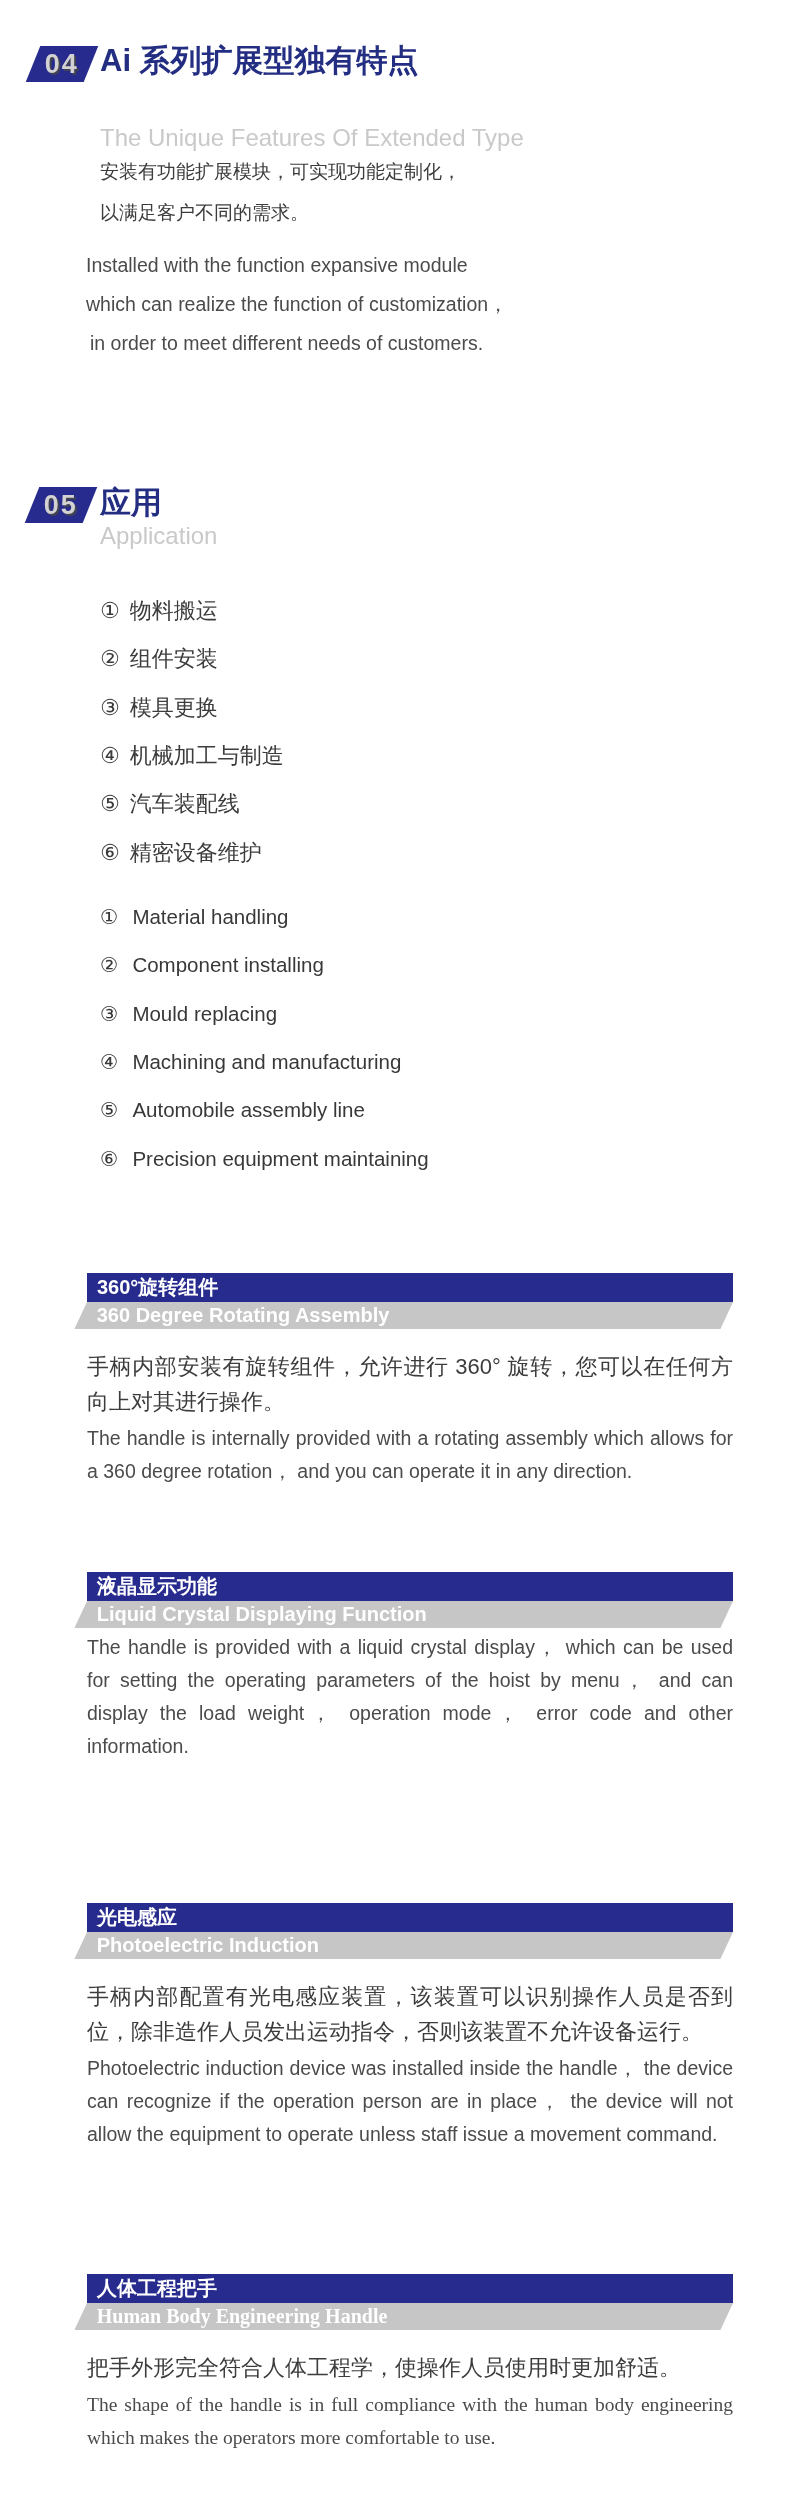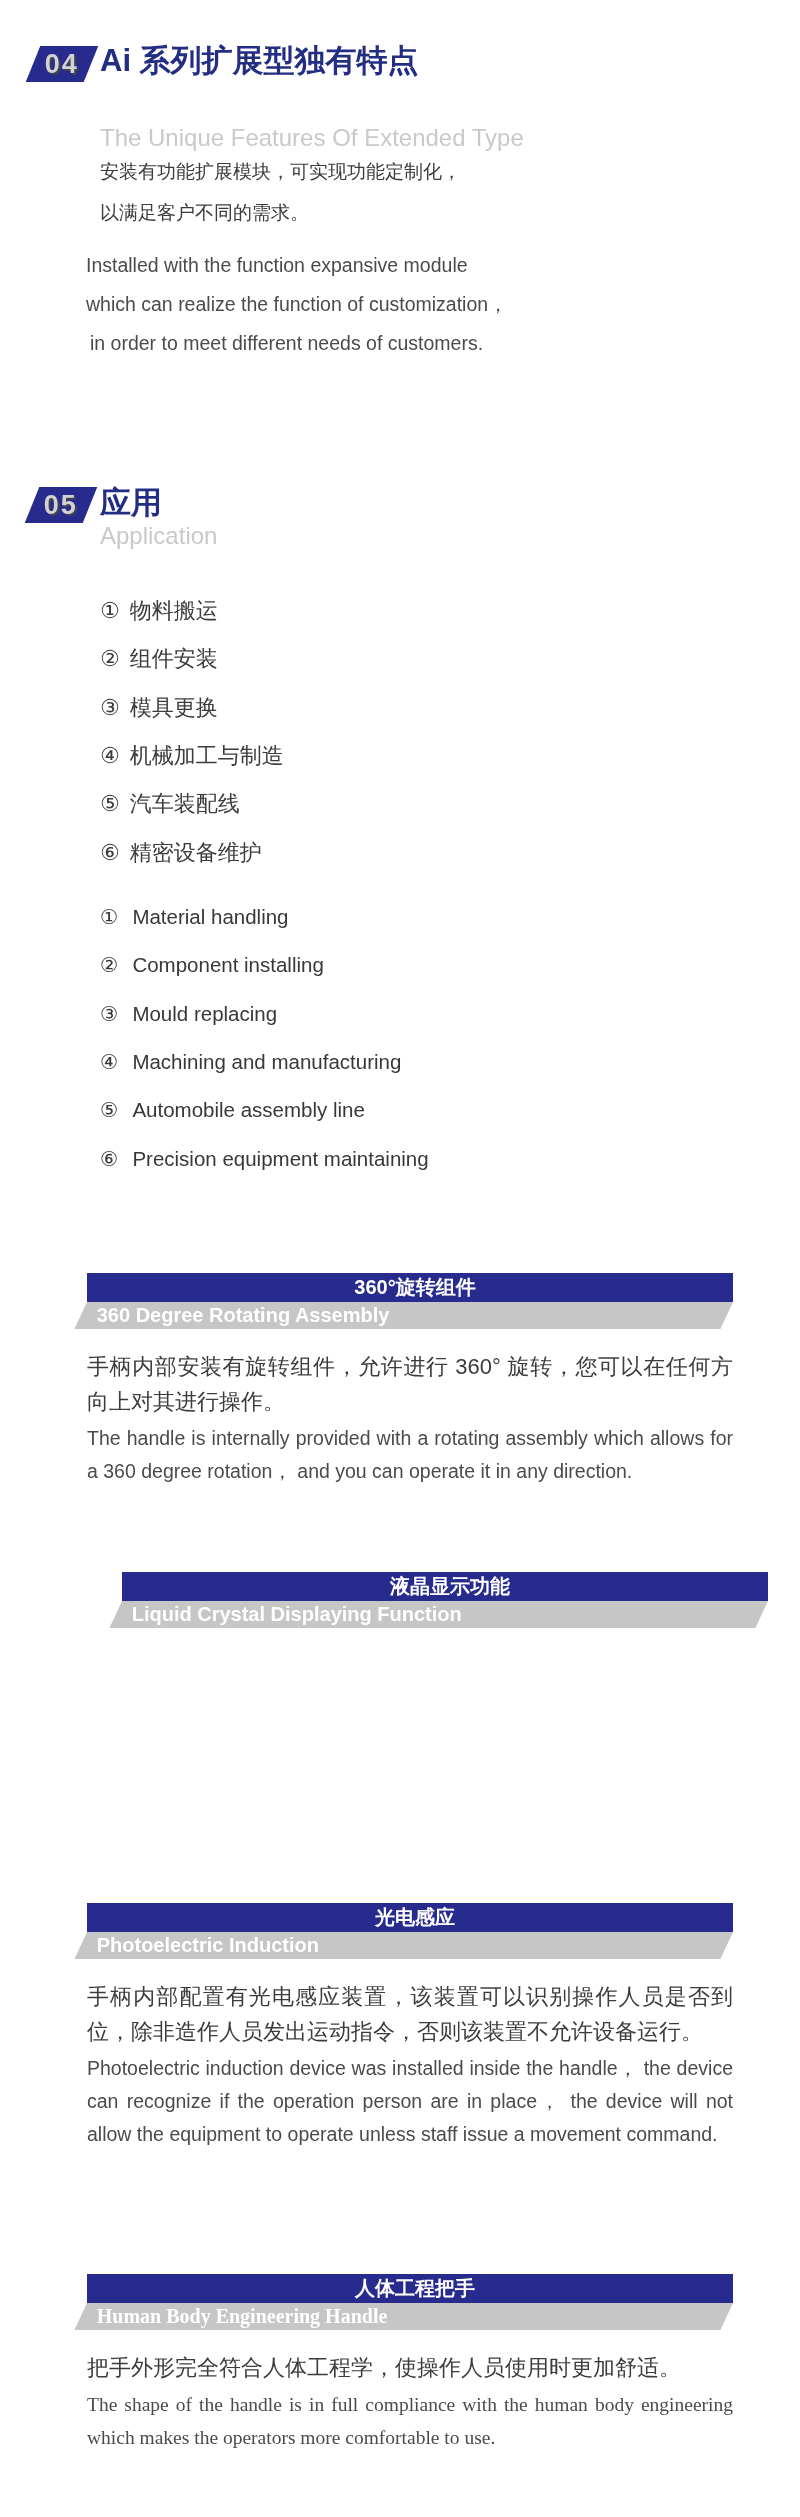--- a/index.html
+++ b/index.html
@@ -21,21 +21,21 @@
   .app-list{position:absolute;left:100px;}
   .app-item{height:48.3px;display:flex;align-items:center;color:#3c3c3c;}
   .app-item .cnum{margin-right:10px;}
   .cn-list .app-item{font-size:22px;}
   .en-list .app-item{font-size:20.5px;color:#383838;}
   .en-list .cnum{margin-right:14px;}
 
   
   .feature{position:absolute;left:87px;width:646px;}
   .bar-blue{height:29px;background:#272b8e;color:#ffffff;font-weight:bold;font-size:20px;
-            line-height:29px;padding-left:10px;box-sizing:border-box;white-space:nowrap;text-align:center;}
+            line-height:29px;padding-left:10px;box-sizing:border-box;white-space:nowrap;}
   .bar-gray{height:27px;background:#c6c6c6;transform:skewX(-25deg);transform-origin:0 0;
             line-height:27px;padding-left:16px;box-sizing:border-box;white-space:nowrap;}
   .bar-gray .unskew{display:inline-block;transform:skewX(25deg);color:#ffffff;
                     font-weight:bold;font-size:20px;}
   .body-cn{margin-top:20px;font-size:22px;line-height:35px;color:#3c3c3c;text-align:justify;}
   .body-en{margin-top:3px;font-size:19.5px;line-height:33px;color:#4b4b4b;text-align:justify;}
 </style>
 </head>
 <body>
 
@@ -118,23 +118,24 @@
       </div>
   </div>
 
   <div class="feature" style="top:1273px;">
     <div class="bar-blue">360°旋转组件</div>
     <div class="bar-gray"><span class="unskew">360 Degree Rotating Assembly</span></div>
     <div class="body-cn">手柄内部安装有旋转组件，允许进行 360° 旋转，您可以在任何方向上对其进行操作。</div>
     <div class="body-en">The handle is internally provided with a rotating assembly which allows for a 360 degree rotation， and you can operate it in any direction.</div>
   </div>
 
-  <div class="feature" style="top:1572px;margin-left:35px;">
+  <div class="feature" style="top:1572px;">
     <div class="bar-blue">液晶显示功能</div>
     <div class="bar-gray"><span class="unskew">Liquid Crystal Displaying Function</span></div>
+    <div class="body-en">The handle is provided with a liquid crystal display， which can be used for setting the operating parameters of the hoist by menu， and can display the load weight， operation mode， error code  and other information.</div>
   </div>
 
   <div class="feature" style="top:1903px;">
     <div class="bar-blue">光电感应</div>
     <div class="bar-gray"><span class="unskew">Photoelectric Induction</span></div>
     <div class="body-cn">手柄内部配置有光电感应装置，该装置可以识别操作人员是否到位，除非造作人员发出运动指令，否则该装置不允许设备运行。</div>
     <div class="body-en">Photoelectric induction device was installed inside the handle， the device can recognize if the operation person are in place， the device will not allow the equipment to operate unless staff issue a movement command.</div>
   </div>
 
   <div class="feature" style="top:2274px;font-family:Liberation Serif, serif;">

